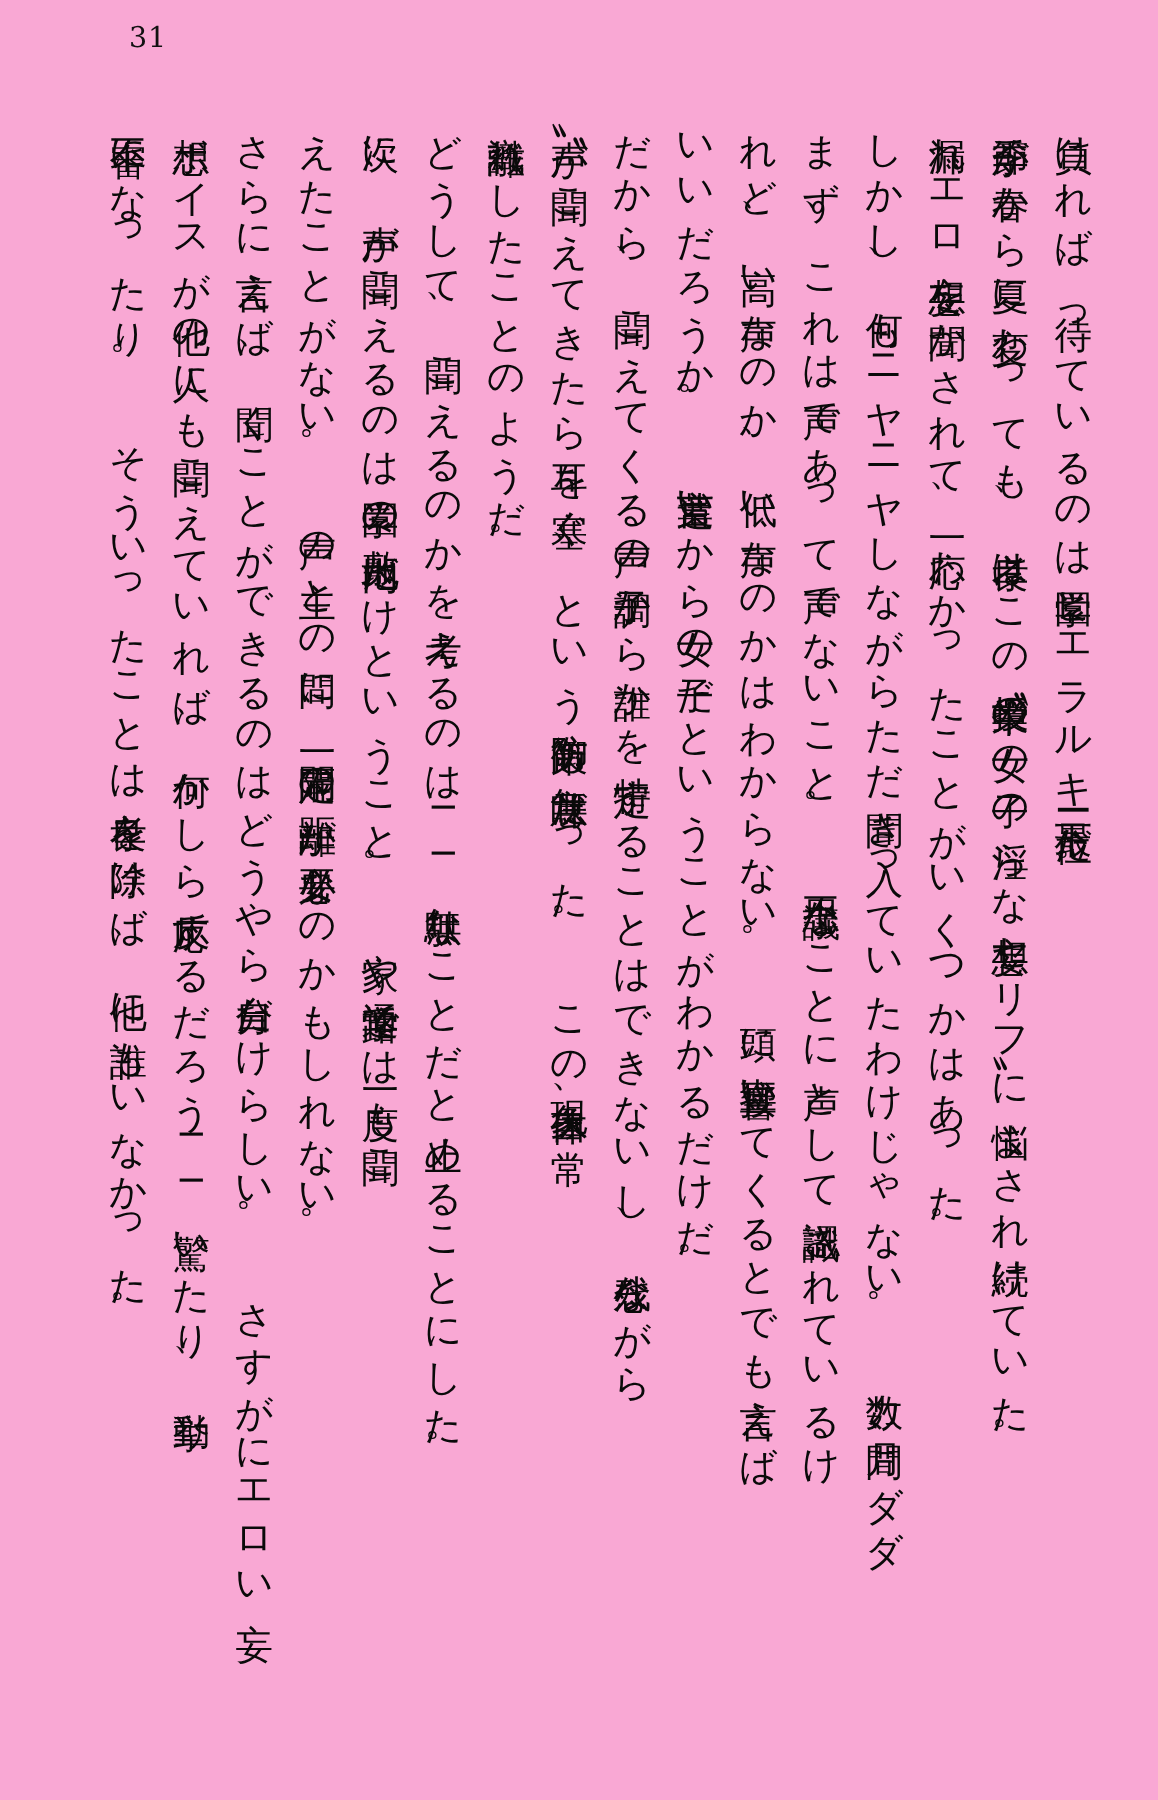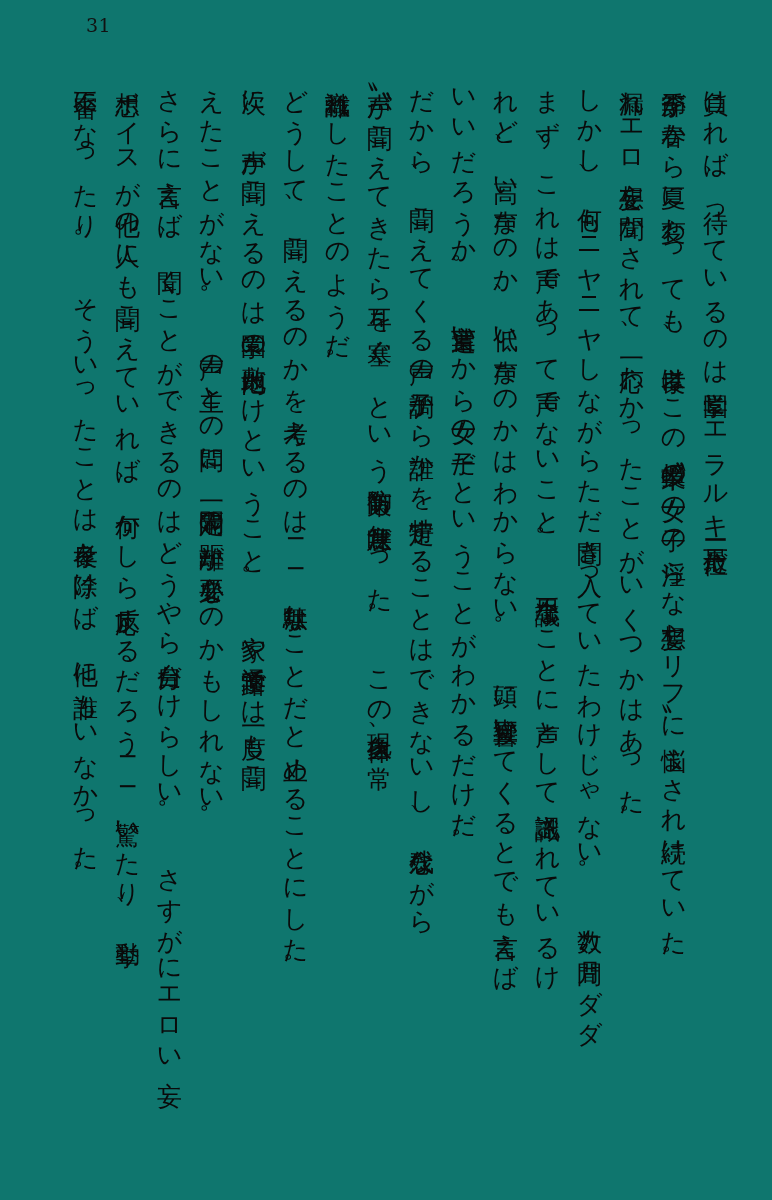--- a/index.html
+++ b/index.html
@@ -11,21 +11,21 @@
     width: 772px;
     height: 1200px;
     overflow: hidden;
     font-family: "DejaVu Serif", "Liberation Serif", serif;
     color: #000000;
   }
   .page {
     position: relative;
     width: 772px;
     height: 1200px;
-    background: #0f766e;
+    background: #f9a8d4;
   }
   .page-number {
     position: absolute;
     top: 14px;
     left: 86px;
     font-size: 19px;
     font-family: "DejaVu Serif", "Liberation Serif", serif;
     color: #111111;
     letter-spacing: 0.5px;
   }

